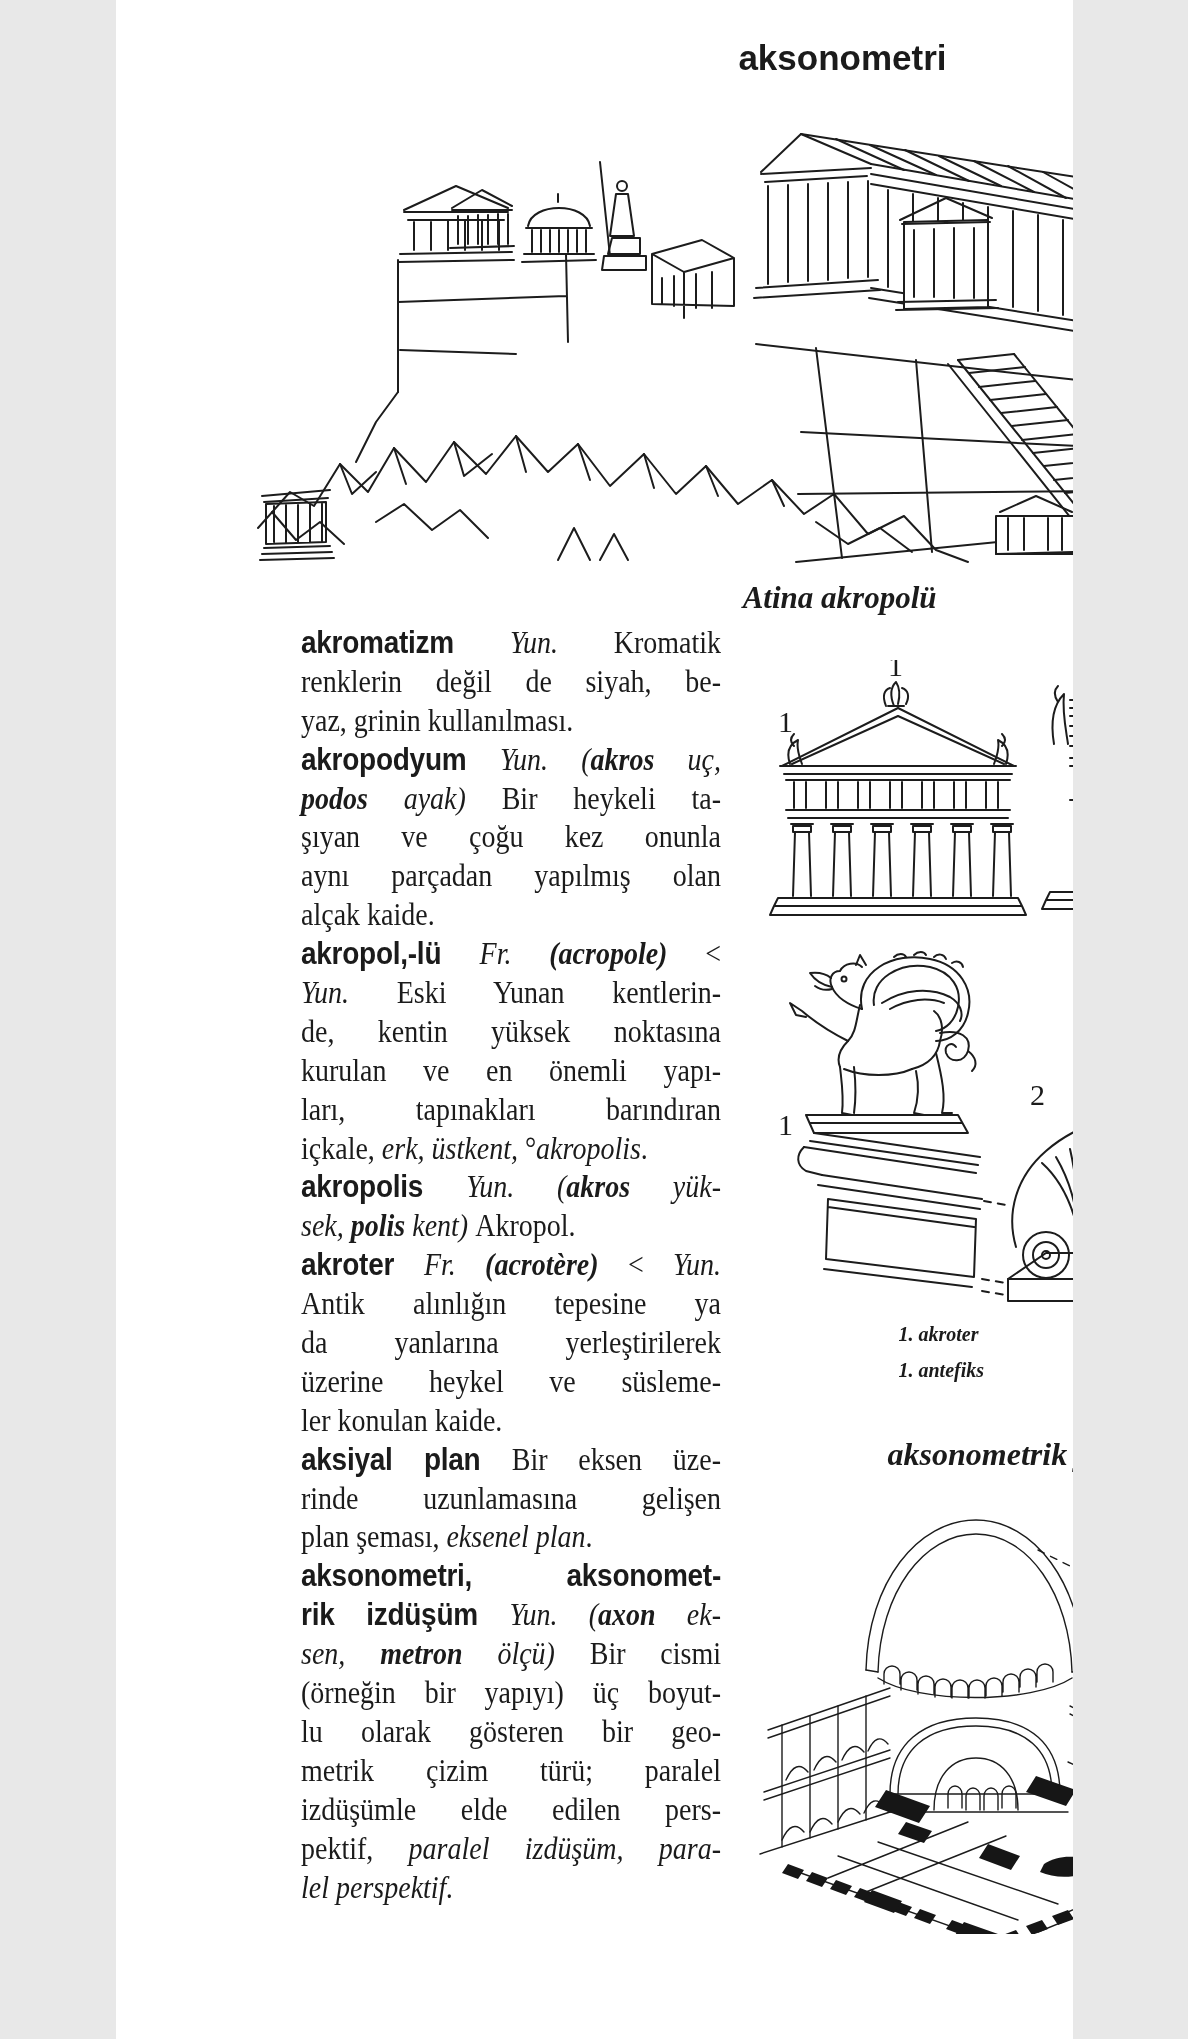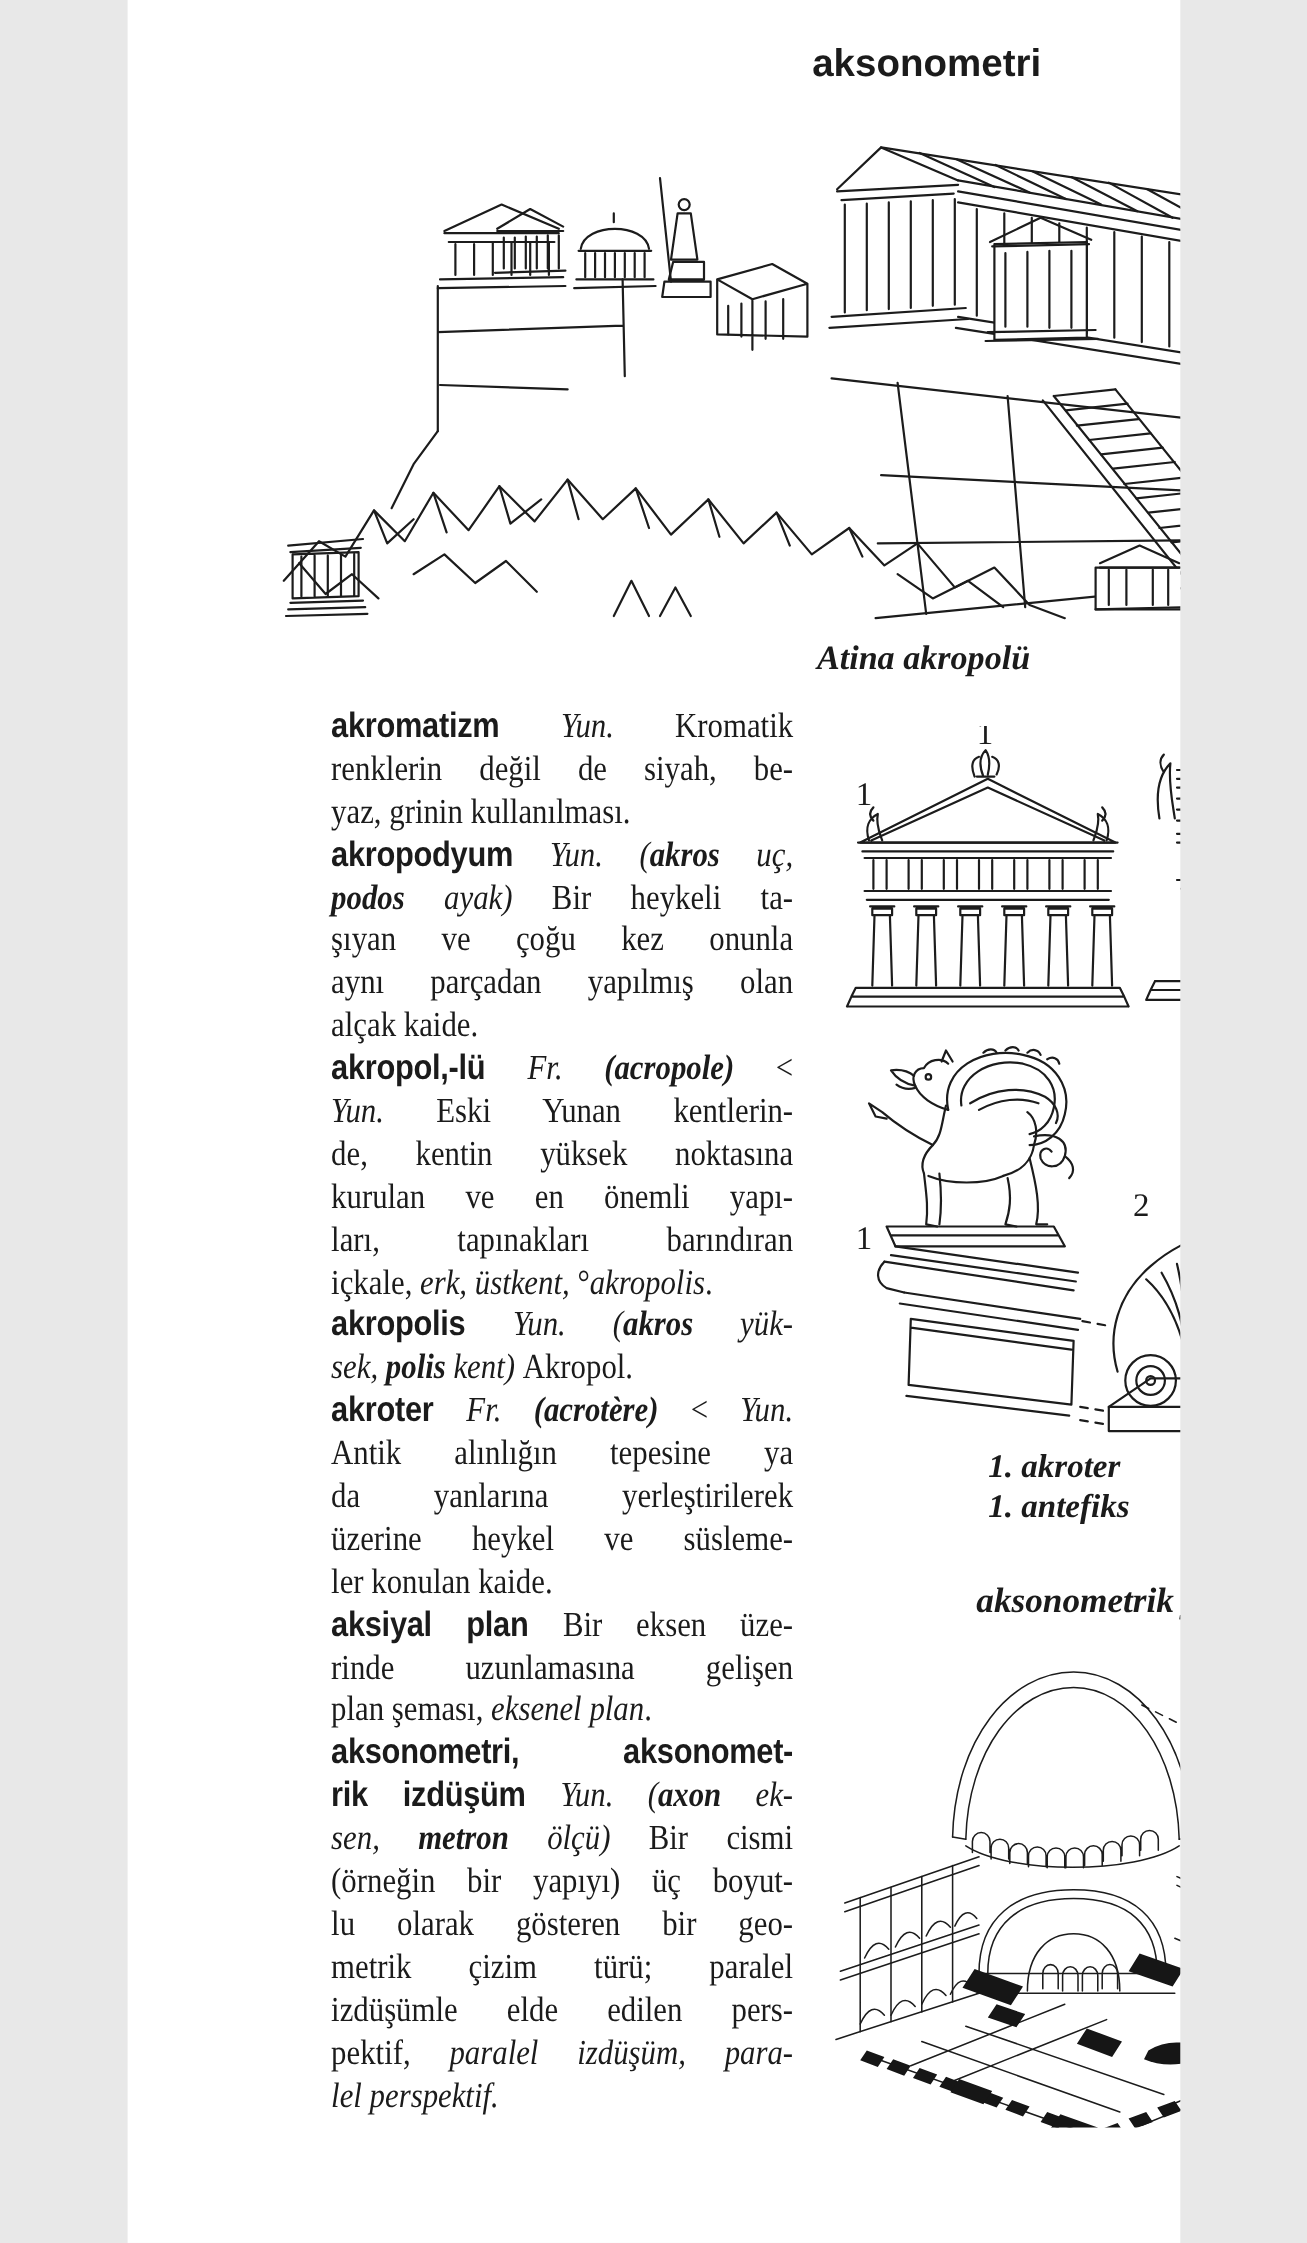--- a/index.html
+++ b/index.html
@@ -13,25 +13,25 @@
     top:38px; right:126px; font-family:"Liberation Sans",sans-serif;
     font-weight:700; font-size:35px; letter-spacing:0;
   }
   #cap-acropolis {
     top:580px; right:136px; font-size:31px; font-weight:700; font-style:italic;margin-left:12px;
   }
   #fig-acropolis { left:140px; top:92px; }
   #fig-temple    { left:628px; top:660px; }
   #fig-akroter   { left:628px; top:945px; }
   #fig-church    { left:622px; top:1492px; }
-  #cap-akroter-list { left:783px; top:1316px; font-size:30px; font-weight:700; font-style:italic; line-height:36px; }
+  #cap-akroter-list { left:783px; top:1316px; font-size:20px; font-weight:700; font-style:italic; line-height:36px; }
   #cap-axon { left:705px; top:1436px; width:400px; text-align:center; font-size:32px; font-weight:700; font-style:italic; }
   #page-number { left:1018px; top:1948px; font-size:33px; }
 
-  #dict-column { left:185px; top:640px; width:480px; }
+  #dict-column { left:185px; top:623px; width:480px; }
   .dline {
     height:38.9px; line-height:38.9px; font-size:32px; white-space:nowrap;
     transform:scaleX(0.875); transform-origin:0 50%;
   }
   .dline.just { text-align:justify; text-align-last:justify; white-space:normal; }
   .seg-b  { font-family:"Liberation Sans",sans-serif; font-weight:700; letter-spacing:-0.3px; }
   .seg-i  { font-style:italic; }
   .seg-bi { font-style:italic; font-weight:700; }
 
   svg { display:block; }

